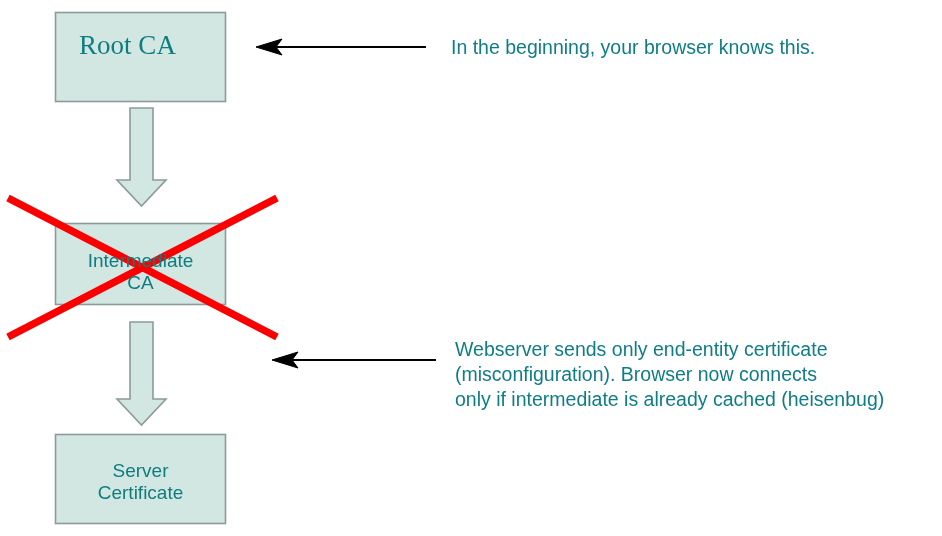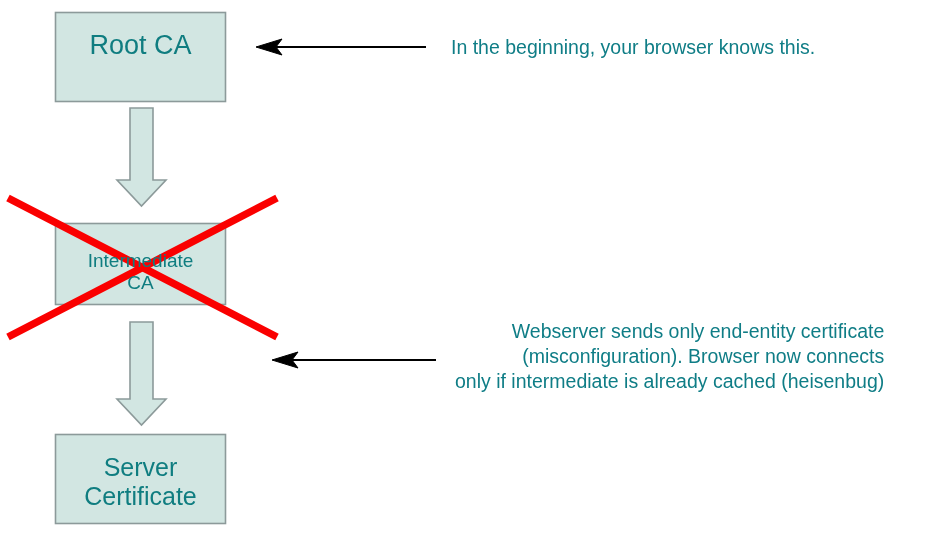--- a/index.html
+++ b/index.html
@@ -27,57 +27,57 @@
     align-items: center;
     justify-content: center;
     text-align: center;
     color: #0f7d80;
     font-family: "Liberation Sans", sans-serif;
     line-height: 1.18;
     pointer-events: none;
     white-space: pre-line;
   }
   #label-root {
-    left: 55px;
+    left: 42px;
     top: 12px;
     width: 171px;
     height: 68px;
     font-size: 27px;
+    font-family: Liberation Serif, serif;
   }
   #label-intermediate {
     left: 55px;
     top: 223px;
     width: 171px;
     height: 98px;
     font-size: 19px;
   }
   #label-server {
     left: 55px;
     top: 434px;
     width: 171px;
     height: 96px;
-    font-size: 25px;
+    font-size: 19px;
   }
   .annotation {
     position: absolute;
     color: #0f7d86;
     font-family: "Liberation Sans", sans-serif;
     font-size: 19.5px;
     line-height: 25px;
     white-space: pre-line;
   }
   #annotation-top {
     left: 451px;
     top: 35px;
     text-align: center;
   }
   #annotation-bottom {
     left: 455px;
-    top: 319px;
-    text-align: right;
+    top: 337px;
   }
 </style>
 </head>
 <body>
 
 <svg id="canvas" viewBox="0 0 942 536" xmlns="http://www.w3.org/2000/svg">
 
   <rect x="55.5" y="12.5" width="170" height="89" fill="#d2e6e2" stroke="#8c9a9a" stroke-width="1.6"></rect>
 
   <polygon points="130,108 153,108 153,180 166,180 141.5,206 117,180 130,180" fill="#d2e6e2" stroke="#8c9a9a" stroke-width="1.6" stroke-linejoin="miter"></polygon>

